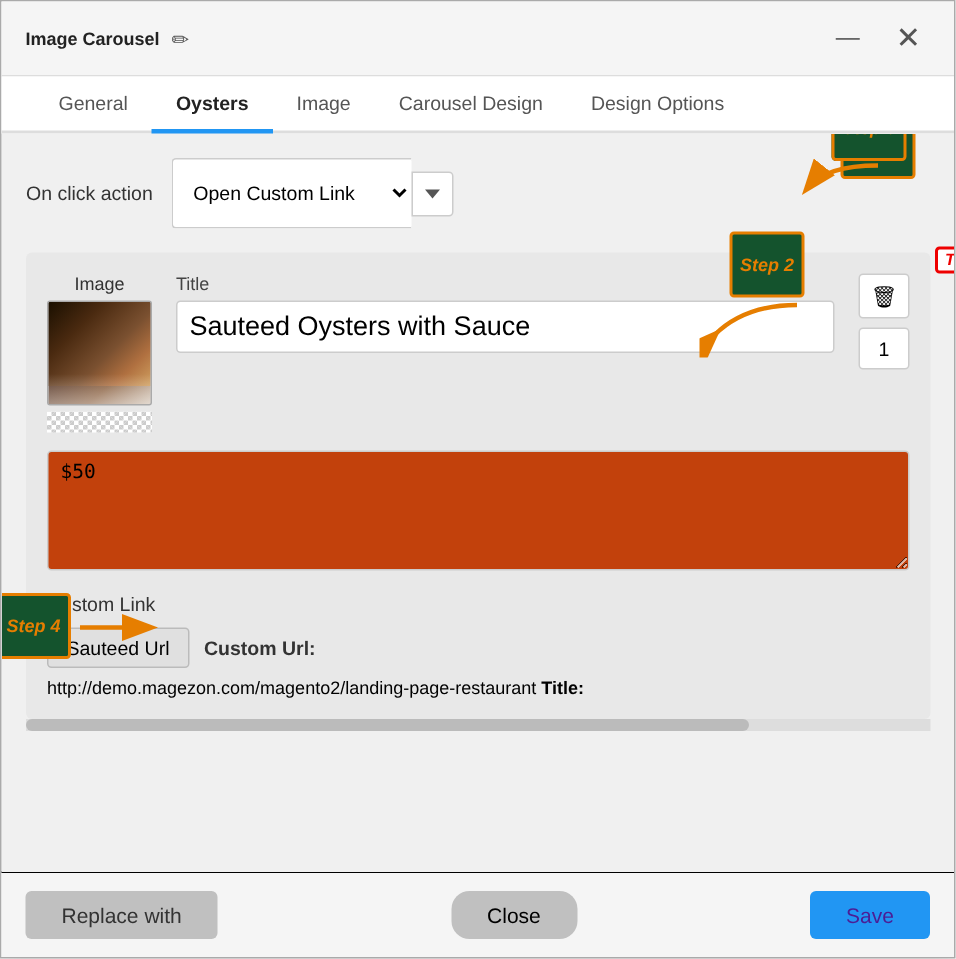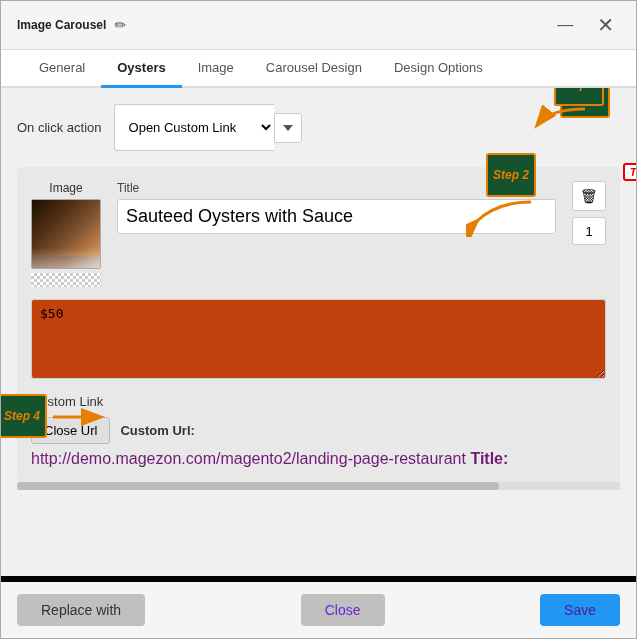--- a/index.html
+++ b/index.html
@@ -253,49 +253,50 @@
       font-size: 13px;
       cursor: pointer;
       white-space: nowrap;
     }
     .custom-url-label {
       font-size: 13px;
       font-weight: bold;
       color: #333;
     }
     .custom-url-value {
-      font-size: 16px;
-      color: #701a75;
+      font-size: 12px;
+      color: #000000;
       margin-top: 2px;
     }
     .custom-url-value strong {
       font-weight: bold;
     }
     .modal-footer {
       background: #f5f5f5;
-      border-top: 6px solid #000000;
+      border-top: 1px solid #000000;
       padding: 12px 16px;
       display: flex;
       justify-content: space-between;
       align-items: center;
     }
     .footer-btn {
       padding: 8px 24px;
       border-radius: 4px;
       font-size: 14px;
       cursor: pointer;
       border: none;
     }
     .replace-btn {
       background: #c0c0c0;
       color: #333;
     }
     .close-footer-btn {
       background: #c0c0c0;
-      color: #6d28d9;
+      color: #000000;
+      border-radius: 12px;
     }
     .save-btn {
       background: #2196F3;
       color: #4c1d95;
     }
     .step-text {
       font-style: italic;
       font-weight: bold;
       font-size: 12px;
       background: #14532d;
@@ -432,21 +433,21 @@
             <span class="step-text orange">Step 4</span>
             <svg width="55" height="25">
               <defs>
                 <marker id="arrowhead4" markerWidth="8" markerHeight="6" refX="6" refY="3" orient="auto">
                   <polygon points="0 0, 8 3, 0 6" fill="#e67e00"></polygon>
                 </marker>
               </defs>
               <line x1="2" y1="13" x2="48" y2="13" stroke="#e67e00" stroke-width="3" marker-end="url(#arrowhead4)"></line>
             </svg>
           </div>
-          <button class="select-url-btn">Close Url</button>
+          <button class="select-url-btn">Sauteed Url</button>
           <span class="custom-url-label">Custom Url:</span>
         </div>
         <div class="custom-url-value"><span>http://demo.magezon.com/magento2/landing-page-restaurant</span>&nbsp;<strong>Title:</strong></div>
       </div>
 
     </div>
 
     <div class="scrollbar-area" style="margin-top:auto;">
       <div class="scrollbar-thumb"></div>
     </div>

